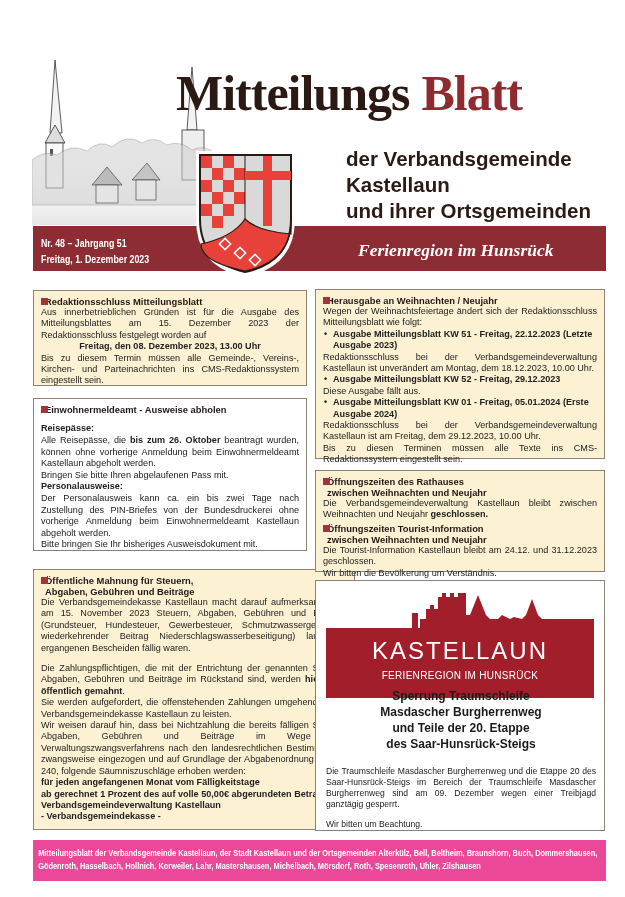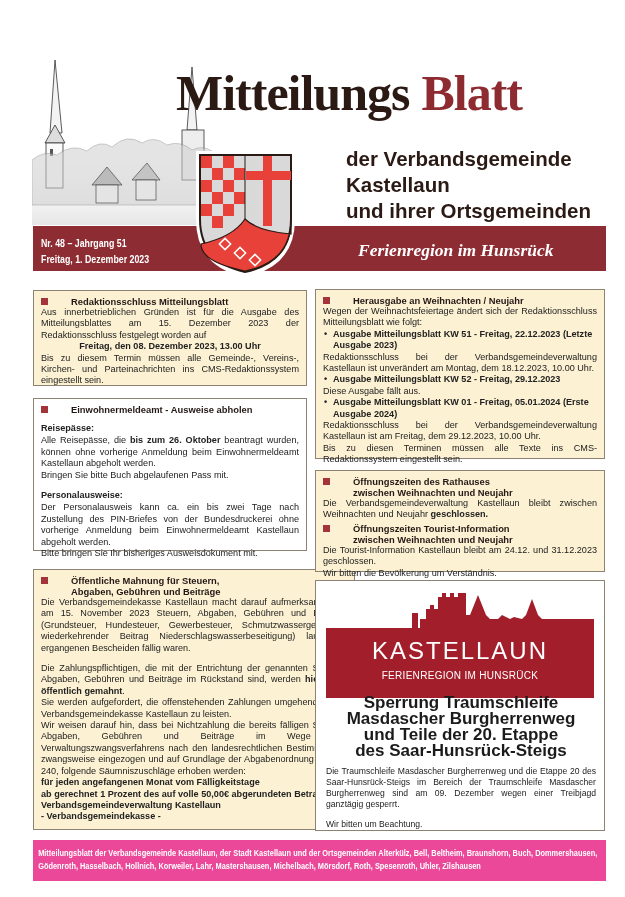--- a/index.html
+++ b/index.html
@@ -12,21 +12,21 @@
   #masthead-title .blatt{color:#8e2b30;margin-left:12px;}
   #subtitle{left:346px;top:146px;font-family:Liberation Sans, sans-serif;font-weight:bold;font-size:20.5px;line-height:26px;color:#2b1a14;}
   #red-band{left:33px;top:226px;width:573px;height:45px;background:#8d2c33;}
   #issue-info{left:41px;top:236px;color:#fff;font-family:"Liberation Sans",sans-serif;font-weight:bold;font-size:10px;line-height:16px;transform:scaleX(0.88);transform-origin:left;}
   #tagline{left:358px;top:240px;color:#fff;font-family:"Liberation Serif",serif;font-style:italic;font-weight:bold;font-size:17.5px;}
   #crest{left:193px;top:149px;width:105px;height:130px;}
 
   
   .box{position:absolute;box-sizing:border-box;border:1px solid #8d8273;background:#fcf1d2;padding:5px 7px 4px 7px;font-size:9.1px;line-height:11.4px;color:#222;text-align:justify;}
   .box.white{background:#fff;}
-  .hd{font-weight:bold;color:#231815;font-size:9.4px;line-height:11px;position:relative;padding-left:30px;text-align:left;}
+  .hd{font-weight:bold;color:#231815;font-size:9.4px;line-height:11px;position:relative;padding-left:4px;text-align:left;}
   .hd .sq{position:absolute;left:0;top:2px;width:7px;height:7px;background:#a3343a;}
   .p{margin:0;}
   .c{text-align:center;font-weight:bold;}
   .b{font-weight:bold;}
   .gap{height:9px;}
   .bul{font-weight:bold;padding-left:10px;position:relative;text-align:left;}
   .bul::before{content:"•";position:absolute;left:1px;}
   .sub{font-weight:bold;margin:2px 0 1px 0;}
 
   #box1{left:33px;top:290px;width:274px;height:96px;}
@@ -34,21 +34,21 @@
   #box3{left:33px;top:569px;width:322px;height:261px;}
   #box4{left:315px;top:289px;width:290px;height:170px;}
   #box5{left:315px;top:470px;width:290px;height:102px;}
   #box6{left:315px;top:580px;width:290px;height:251px;padding:0;}
 
   #kastellaun-logo{position:absolute;left:10px;top:8px;width:268px;height:100px;}
   #k-skyline{position:absolute;left:0;top:0;width:268px;height:40px;}
   #k-plate{position:absolute;left:0;top:39px;width:268px;height:70px;background:#a31e2b;color:#fff;text-align:center;}
   #k-name{font-family:"Liberation Sans",sans-serif;font-size:24px;letter-spacing:2px;margin-top:10px;line-height:26px;}
   #k-sub{font-family:"Liberation Sans",sans-serif;font-size:10px;letter-spacing:0.3px;margin-top:6px;}
-  #sperr-title{position:absolute;left:6px;top:114px;width:278px;text-align:center;font-weight:bold;font-size:17px;line-height:16px;color:#1b1b1b;}
+  #sperr-title{position:absolute;left:6px;top:107px;width:278px;text-align:center;font-weight:bold;font-size:12px;line-height:16px;color:#1b1b1b;}
   #sperr-body{position:absolute;left:10px;top:185px;width:270px;font-size:8.6px;line-height:11px;text-align:justify;}
 
   
   #footer{left:33px;top:840px;width:573px;height:41px;background:#ec4899;color:#fff;}
   #footer-text{padding:7px 6px;font-weight:bold;font-size:8.6px;line-height:13px;transform:scaleX(0.86);transform-origin:left top;width:660px;}
 </style>
 </head>
 <body>
 
 <div id="header" class="abs">
@@ -127,22 +127,22 @@
   <p class="p">Aus innerbetrieblichen Gründen ist für die Ausgabe des Mitteilungsblattes am 15. Dezember 2023 der Redaktionsschluss festgelegt worden auf</p>
   <p class="p c">Freitag, den 08. Dezember 2023, 13.00 Uhr</p>
   <p class="p">Bis zu diesem Termin müssen alle Gemeinde-, Vereins-, Kirchen- und Parteinachrichten ins CMS-Redaktionssystem eingestellt sein.</p>
 </div>
 
 <div id="box2" class="box white">
   <div class="hd"><span class="sq"></span><span>Einwohnermeldeamt - Ausweise abholen</span></div>
   <div style="height:6px"></div>
   <p class="p sub">Reisepässe:</p>
   <p class="p"><span>Alle Reisepässe, die </span><span class="b">bis zum 26. Oktober</span><span> beantragt wurden, können ohne vorherige Anmeldung beim Einwohnermeldeamt Kastellaun abgeholt werden.</span></p>
-  <p class="p">Bringen Sie bitte Buch abgelaufenen Pass mit.</p>
-  <p class="p sub" style="margin-top:9px">Personalausweise:</p>
+  <p class="p">Bringen Sie bitte Ihren abgelaufenen Pass mit.</p>
+  <p class="p sub" style="margin-top:0">Personalausweise:</p>
   <p class="p">Der Personalausweis kann ca. ein bis zwei Tage nach Zustellung des PIN-Briefes von der Bundesdruckerei ohne vorherige Anmeldung beim Einwohnermeldeamt Kastellaun abgeholt werden.</p>
   <p class="p">Bitte bringen Sie Ihr bisheriges Ausweisdokument mit.</p>
 </div>
 
 <div id="box3" class="box">
   <div class="hd">
       <span class="sq"></span>
       <div>Öffentliche Mahnung für Steuern,</div>
       <div>Abgaben, Gebühren und Beiträge</div>
     </div>

